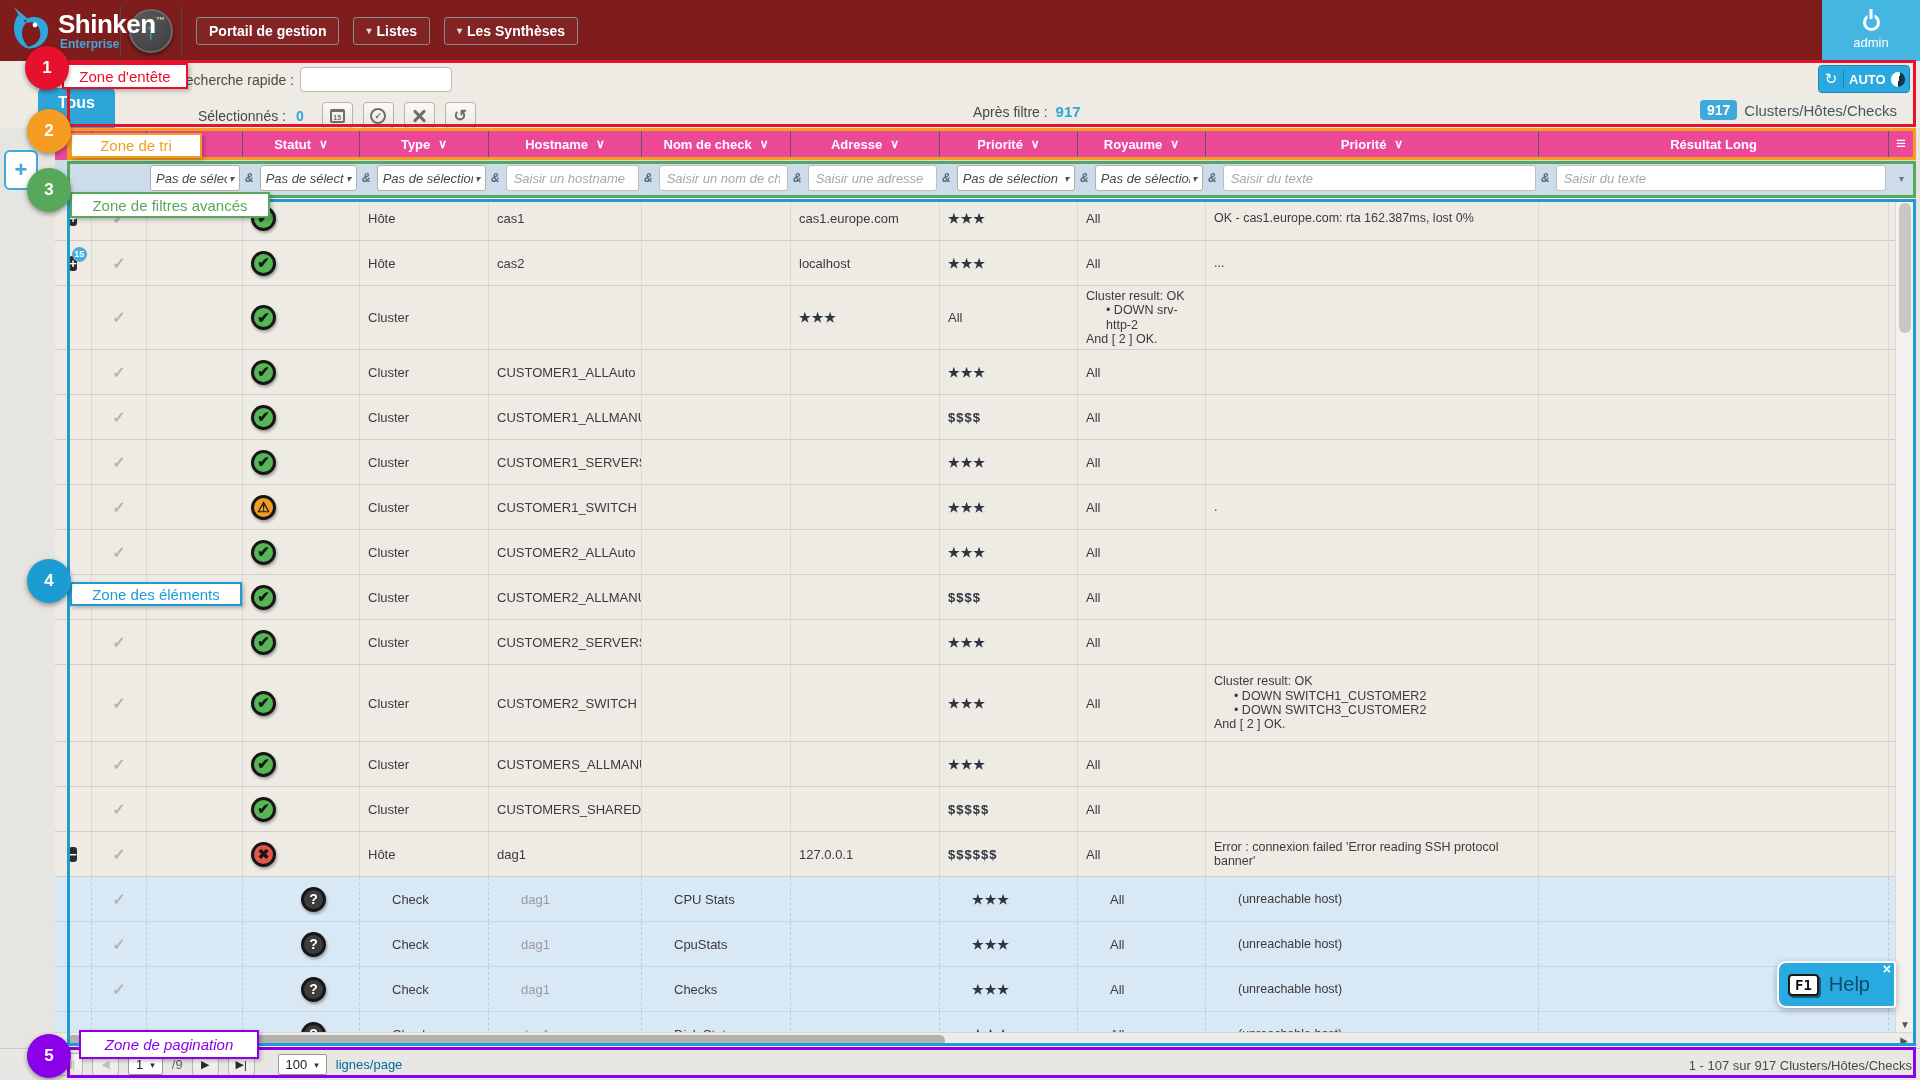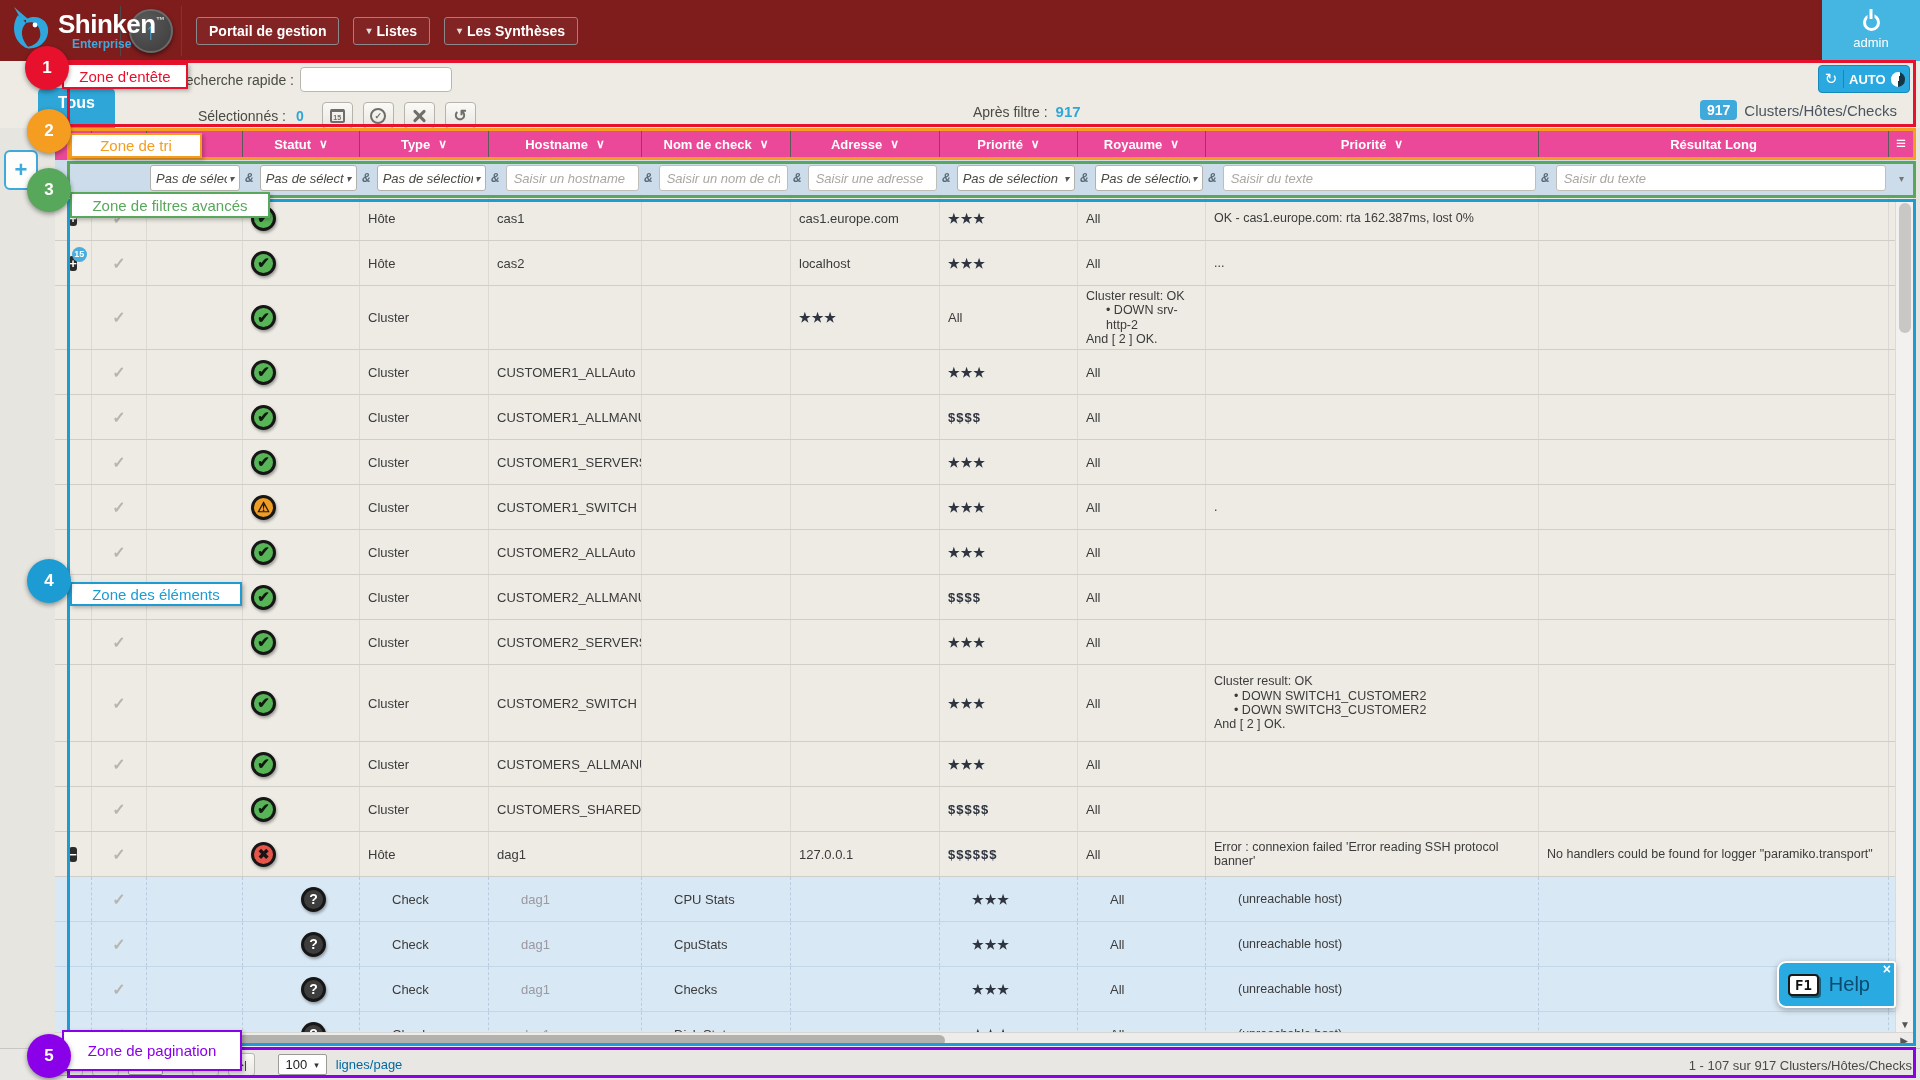--- a/index.html
+++ b/index.html
@@ -6,21 +6,21 @@
   html,body { width:1920px; height:1080px; }
   body { font-family:"Liberation Sans", sans-serif; }
   .page { position:relative; width:1920px; height:1080px; overflow:hidden; background:#e7e5df; }
 
   
   .navbar { position:absolute; left:0; top:0; width:1920px; height:61px; background:#7f1d1d; display:flex; align-items:center; }
   .logo-wrap { display:flex; align-items:center; padding-left:8px; width:120px; position:relative; }
   .brand-block { display:flex; flex-direction:column; line-height:1; }
   .brand { color:#fff; font-size:26px; font-weight:bold; letter-spacing:-0.5px; }
   .brand sup { font-size:9px; color:#ddd; }
-  .brand-sub { color:#3fa9dc; font-size:12px; font-weight:bold; margin-top:1px; margin-left:14px; }
+  .brand-sub { color:#3fa9dc; font-size:12px; font-weight:bold; margin-top:1px; margin-left:2px; }
   .nav-sep { width:1px; height:50px; background:#0d0d0d; border-right:1px solid #4a4a4a; margin:0 0; }
   .up-btn { width:44px; height:44px; border-radius:50%; background:radial-gradient(circle at 35% 30%, #5a5a5a, #3c3c3c); border:2px solid #6a6a6a; color:#3fa9dc; font-size:24px; font-weight:bold; display:flex; align-items:center; justify-content:center; margin:0 8px; cursor:pointer; box-shadow:0 2px 4px rgba(0,0,0,.5); }
   .nav-menu { display:flex; align-items:center; gap:14px; margin-left:14px; }
   .nav-item { display:flex; align-items:center; gap:5px; color:#fff; font-size:14px; font-weight:bold; border:1px solid #8a8a8a; border-radius:3px; padding:5px 12px; background:rgba(255,255,255,0.03); cursor:pointer; }
   .nav-item .caret { font-size:10px; color:#ddd; }
   .admin-box { position:absolute; right:0; top:0; width:98px; height:61px; background:#45b6e2; display:flex; flex-direction:column; align-items:center; justify-content:center; gap:4px; cursor:pointer; }
   .power { width:17px; height:17px; border:3px solid #fff; border-radius:50%; position:relative; margin-top:2px; }
   .power::before { content:""; position:absolute; top:-8px; left:50%; transform:translateX(-50%); width:3px; height:10px; background:#fff; box-shadow:0 0 0 2px #45b6e2; }
   .admin-label { color:#fff; font-size:13px; }
 
@@ -127,21 +127,21 @@
   .anno-circle.c1 { left:25px; top:46px; }
   .anno-circle.c2 { left:27px; top:109px; }
   .anno-circle.c3 { left:27px; top:168px; }
   .anno-circle.c4 { left:27px; top:559px; }
   .anno-circle.c5 { left:27px; top:1034px; }
   .anno-label { position:absolute; background:#fff; border-style:solid; border-width:2px; font-size:15px; display:flex; align-items:center; justify-content:center; z-index:45; box-shadow:2px 2px 4px rgba(0,0,0,.25); }
   .anno-label.l1 { left:62px; top:63px;  width:126px; height:26px; }
   .anno-label.l2 { left:70px; top:133px; width:132px; height:25px; }
   .anno-label.l3 { left:70px; top:192px; width:200px; height:26px; }
   .anno-label.l4 { left:70px; top:582px; width:172px; height:24px; }
-  .anno-label.l5 { left:62px; top:1030px; width:180px; height:41px; }
+  .anno-label.l5 { left:79px; top:1030px; width:180px; height:29px;font-style:italic; }
 
   
   .help-popup { position:absolute; left:1777px; top:961px; width:119px; height:47px; background:#29abe2; border:2px solid #fdfdfd; border-radius:9px 3px 3px 9px; z-index:50; display:flex; align-items:center; padding-left:9px; gap:10px; box-shadow:0 2px 6px rgba(0,0,0,.3); }
   .help-key { background:#fff; border:2px solid #1a1a1a; border-radius:4px; color:#111; font-family:"DejaVu Sans Mono", monospace; font-size:14px; font-weight:bold; padding:1px 5px; box-shadow:2px 2px 0 rgba(0,0,0,.45); }
   .help-label { color:#0c4a6e; font-size:20px; }
   .help-close { position:absolute; top:-2px; right:3px; color:#fff; font-size:14px; font-weight:bold; cursor:pointer; }
 </style>
 </head>
 <body>
 
@@ -636,21 +636,20 @@
         <div class="cell ind">dag1</div>
         <div class="cell ind"></div>
         <div class="cell ind">127.0.0.1</div>
         <div class="cell ind">
           <span class="prio">$$$$$$</span>
         </div>
         <div class="cell ind">All</div>
         <div class="cell ind res-cell">
           <span class="res-line">Error : connexion failed 'Error reading SSH protocol banner'</span>
         </div>
-        <div class="cell rl-cell">No handlers could be found for logger "paramiko.transport"</div>
         <div class="cell"></div>
       </div>
       <div class="row grid13 check" style="height: 45px;">
         <div class="cell center"></div>
         <div class="cell center">
           <span class="selcheck">✓</span>
         </div>
         <div class="cell"></div>
         <div class="cell center ind" style="justify-content: flex-start;">
           <span class="sicon unknown" style="margin-left: 26px;">?</span>

